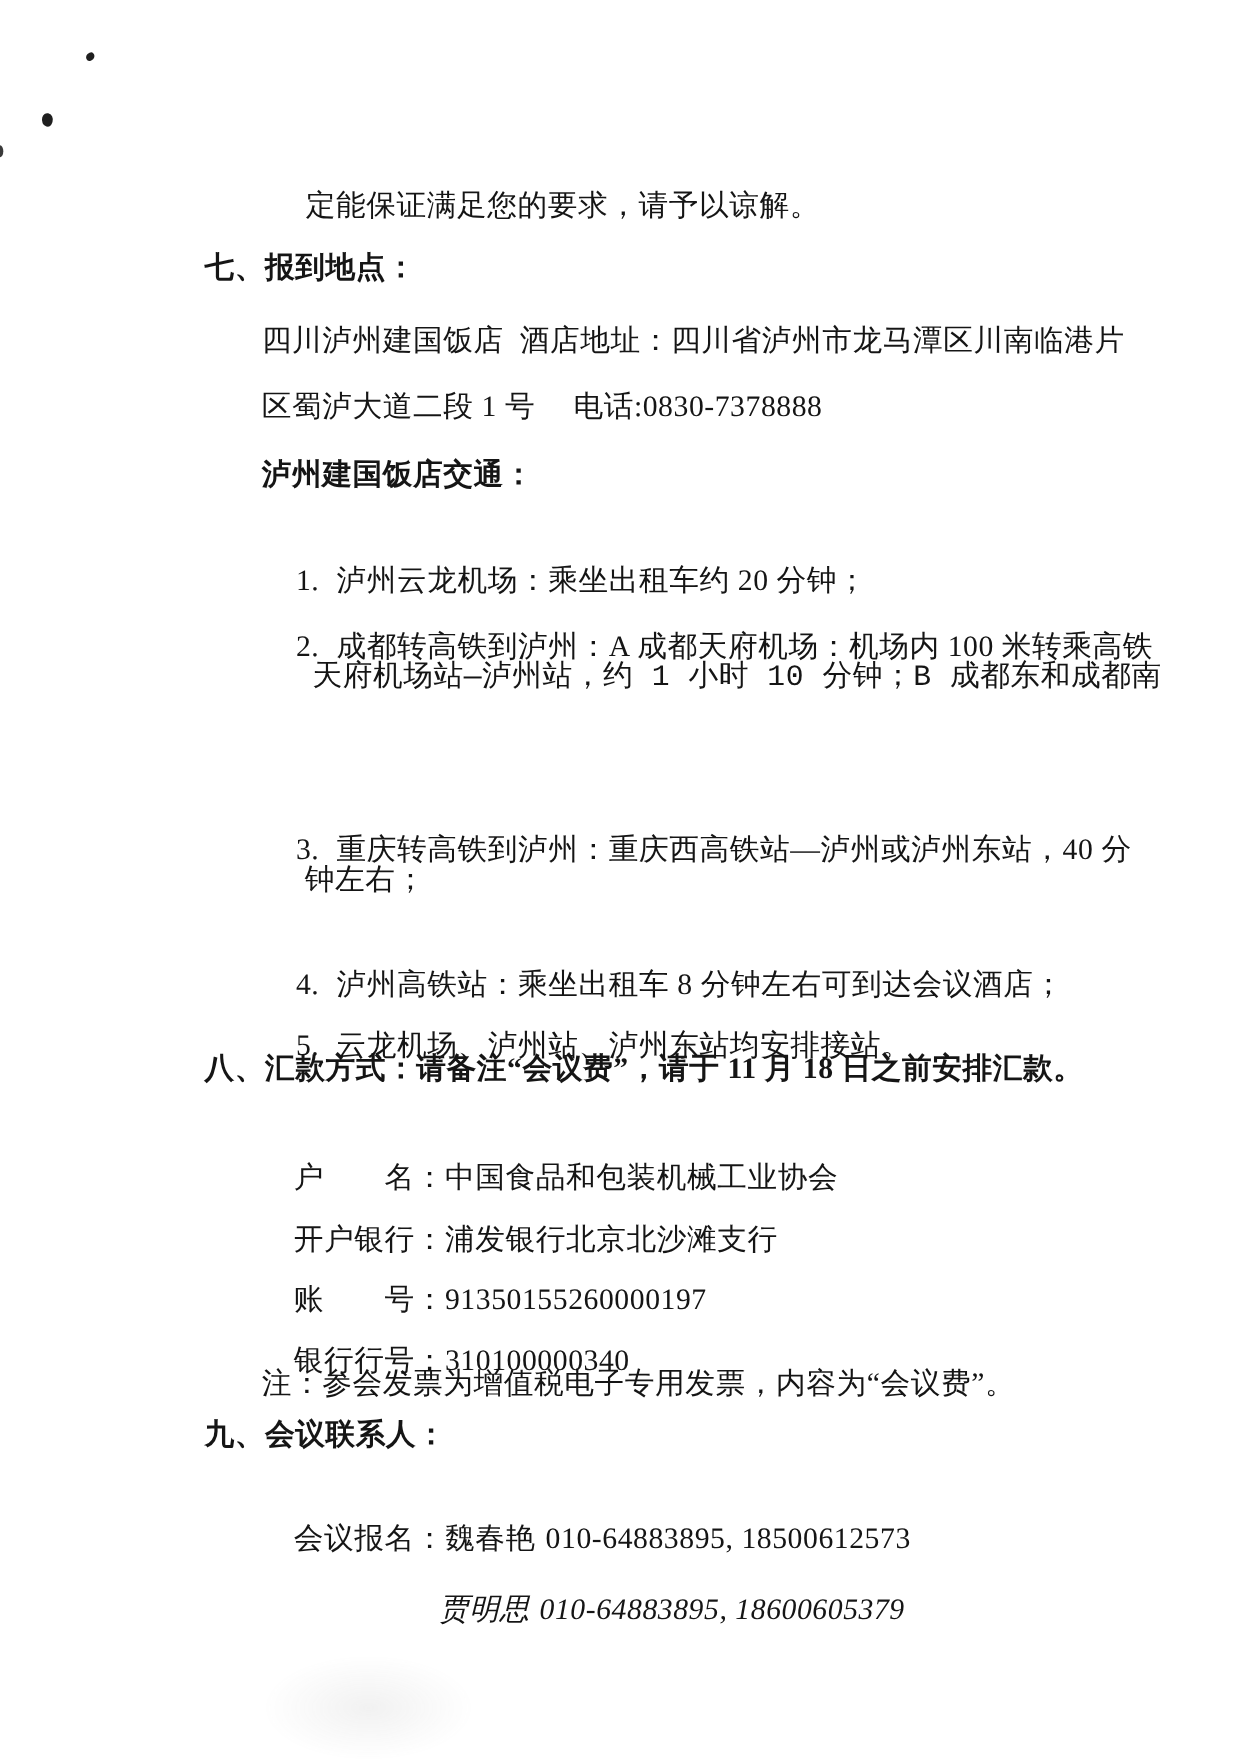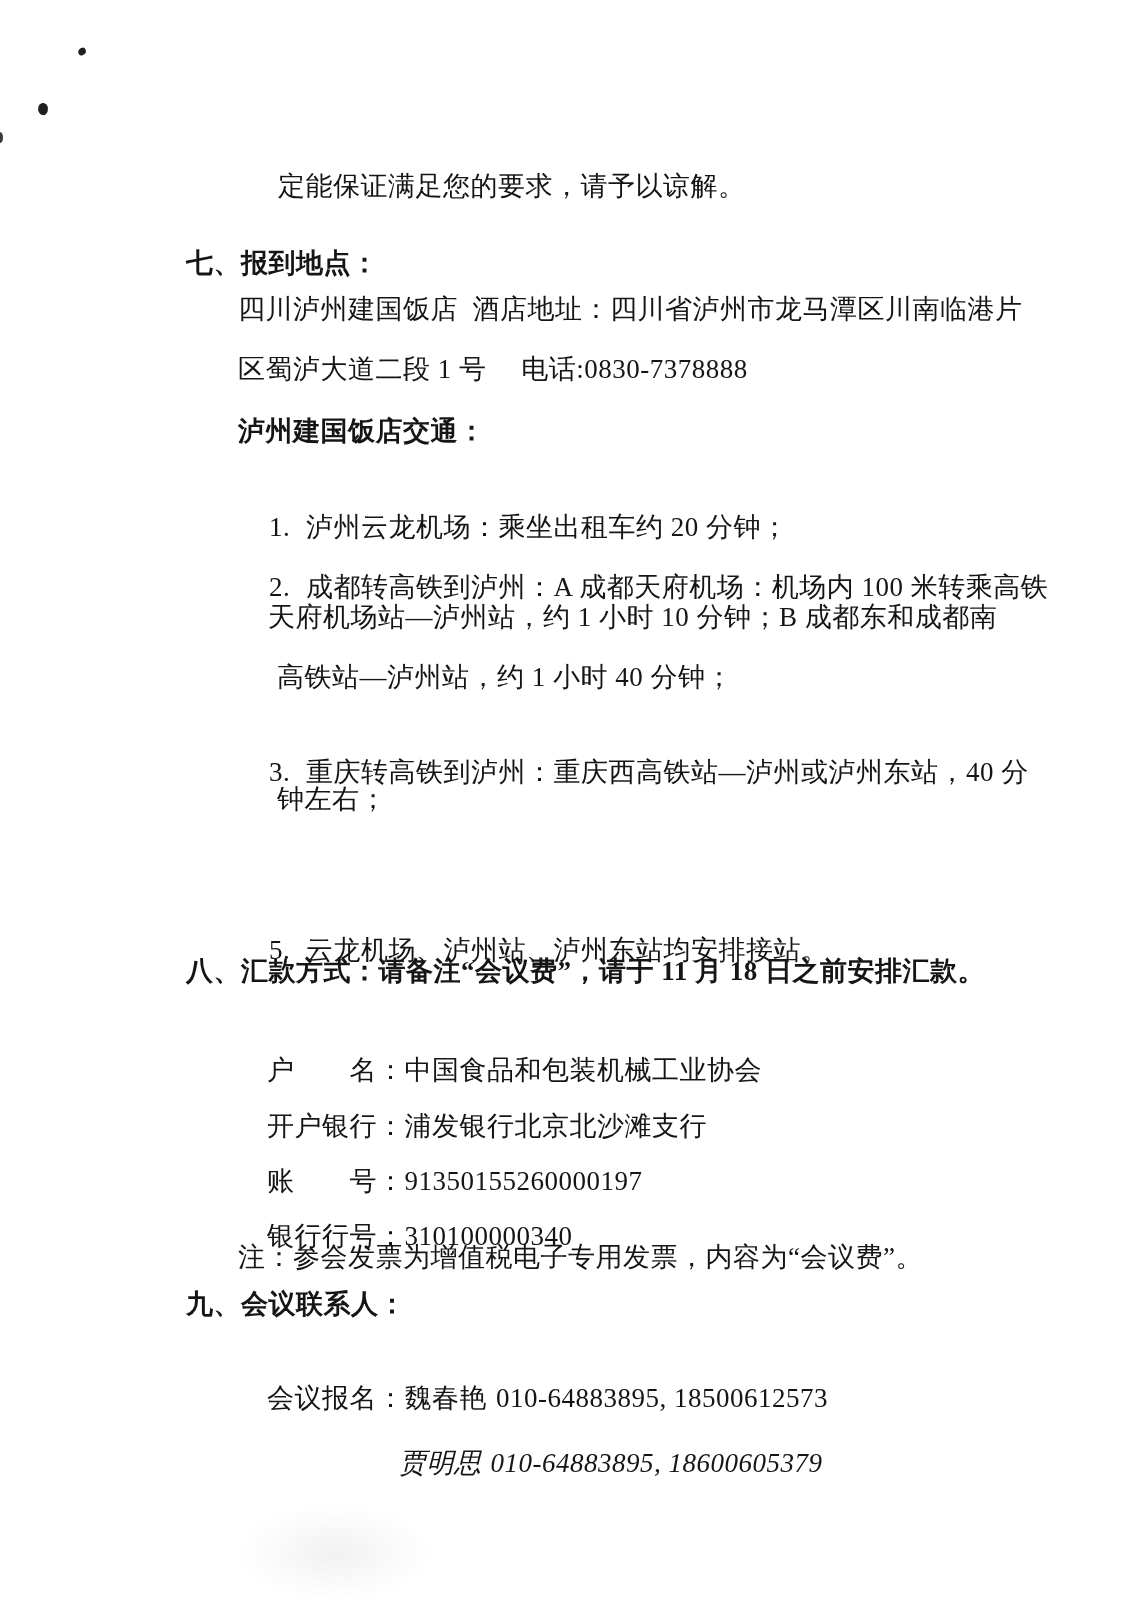--- a/index.html
+++ b/index.html
@@ -73,43 +73,45 @@
 
 <div class="page">
 
   <div class="speck speck-1"></div>
   <div class="speck speck-2"></div>
   <div class="speck speck-3"></div>
   <div class="smudge"></div>
 
   <div class="line" style="left:278px; top:169px;">定能保证满足您的要求，请予以谅解。</div>
 
-  <div class="line bold" style="left:186px; top:226px;margin-top:20px;">七、报到地点：</div>
+  <div class="line bold" style="left:186px; top:226px;">七、报到地点：</div>
 
   <div class="line" style="left:238px; top:292px;">四川泸州建国饭店  酒店地址：四川省泸州市龙马潭区川南临港片</div>
 
   <div class="line" style="left:238px; top:352px;">区蜀泸大道二段 1 号　 电话:0830-7378888</div>
 
   <div class="line bold" style="left:238px; top:414px;">泸州建国饭店交通：</div>
 
   <div class="line" style="left:240px; top:476px;">
     <span class="num">1.</span><span>泸州云龙机场：乘坐出租车约 20 分钟；</span>
   </div>
 
   <div class="line" style="left:240px; top:536px;">
     <span class="num">2.</span><span>成都转高铁到泸州：A 成都天府机场：机场内 100 米转乘高铁</span>
   </div>
-  <div class="line" style="left:268px; top:600px;">天府机场站—泸州站，约 1 小时 10 分钟；B 成都东和成都南</div>
-  <div class="line" style="left:277px; top:660px;">高铁站—泸州站，约 1 小时 40 分钟；</div>
+  <div class="line" style="left:284px; top:600px;font-family:Liberation Mono, monospace;">天府机场站—泸州站，约 1 小时 10 分钟；B 成都东和成都南</div>
 
   <div class="line" style="left:240px; top:721px;">
     <span class="num">3.</span><span>重庆转高铁到泸州：重庆西高铁站—泸州或泸州东站，40 分</span>
   </div>
   <div class="line" style="left:277px; top:782px;">钟左右；</div>
 
+  <div class="line" style="left:240px; top:844px;">
+    <span class="num">4.</span><span>泸州高铁站：乘坐出租车 8 分钟左右可到达会议酒店；</span>
+  </div>
 
   <div class="line" style="left:240px; top:899px;">
     <span class="num">5.</span><span>云龙机场、泸州站、泸州东站均安排接站。</span>
   </div>
 
   <div class="line bold" style="left:186px; top:954px;">八、汇款方式：请备注“会议费”，请于 11 月 18 日之前安排汇款。</div>
 
   <div class="line" style="left:238px; top:1075px;">
     <span>开户银行：</span><span>浦发银行北京北沙滩支行</span>
   </div>

